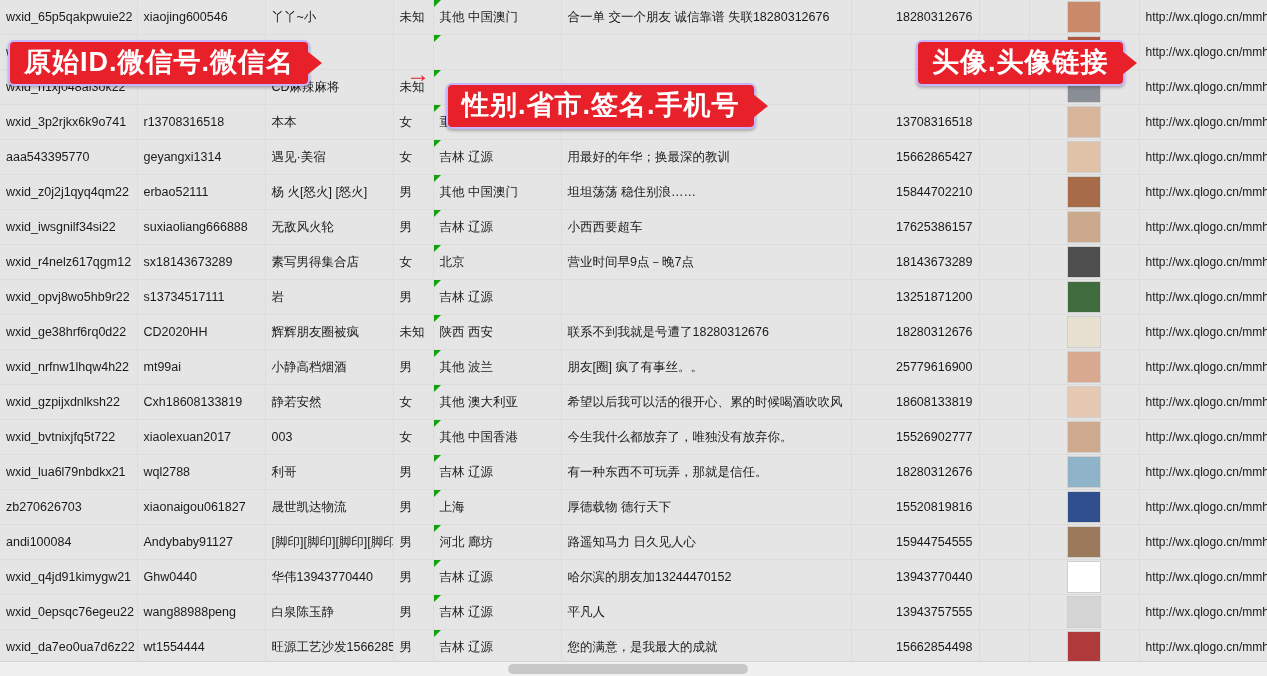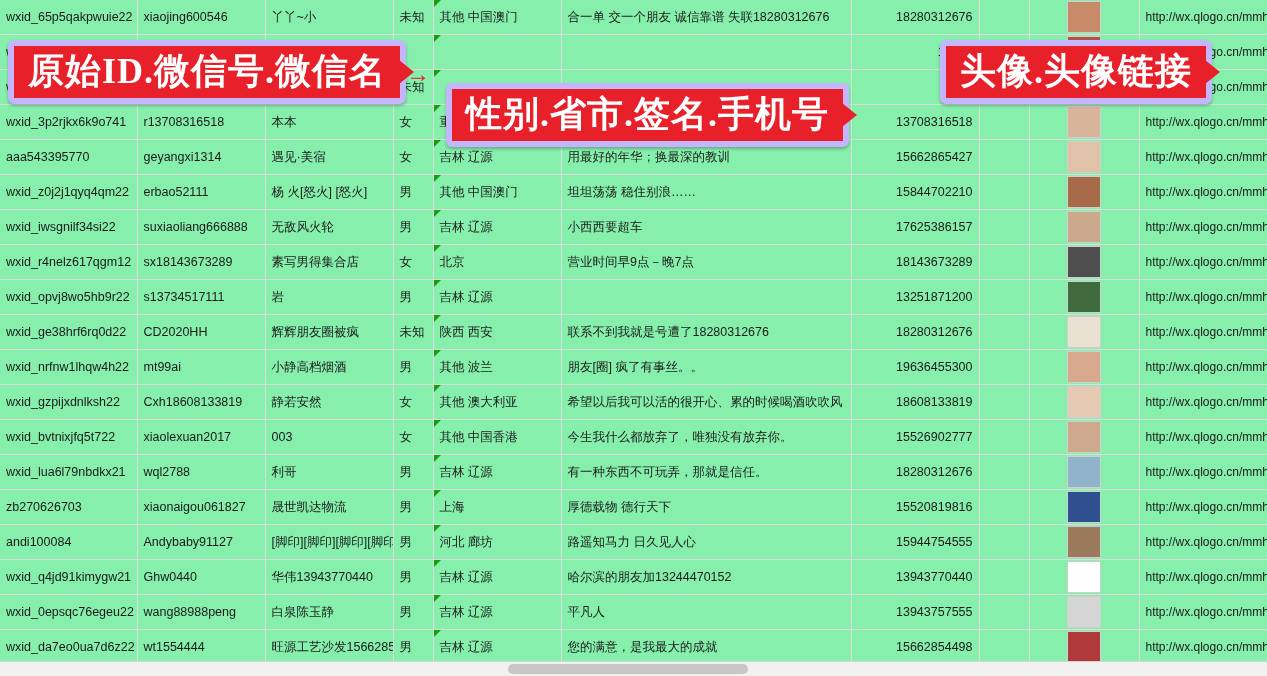--- a/index.html
+++ b/index.html
@@ -13,21 +13,21 @@
     overflow: hidden;
     font-family: "Liberation Sans", sans-serif;
     position: relative;
   }
   .sheet {
     position: absolute;
     top: 0;
     left: 0;
     width: 1267px;
     height: 676px;
-    background: #86efac;
+    background: #e5e5e5;
   }
   table.grid {
     border-collapse: collapse;
     table-layout: fixed;
     width: 1267px;
     font-size: 12.5px;
     color: #1a1a1a;
   }
   table.grid td {
     border-bottom: 1px solid #dcdcdc;
@@ -47,21 +47,21 @@
   col.c5 { width: 290px; }
   col.c6 { width: 128px; }
   col.c7 { width: 50px; }
   col.c8 { width: 110px; }
   col.c9 { width: 128px; }
 
   .cell-id      { color: #1a1a1a; }
   .cell-wxno    { color: #1a1a1a; }
   .cell-name    { color: #1a1a1a; margin-top: 24px; }
   .cell-sex     { color: #1a1a1a; text-align: left; }
-  .cell-region  { color: #1a1a1a; font-family: Liberation Serif, serif; }
+  .cell-region  { color: #1a1a1a; }
   .cell-sign    { color: #1a1a1a; }
   .cell-phone   { color: #1a1a1a; text-align: right; }
   .cell-link    { color: #1a1a1a; font-size: 12px; }
 
   
   .tri {
     position: relative;
   }
   .tri::before {
     content: "";
@@ -89,32 +89,31 @@
 
   
   .banner {
     position: absolute;
     display: flex;
     align-items: center;
     background: #e8202a;
     border-radius: 6px;
     color: #ffffff;
     font-weight: bold;
-    font-size: 36px;
+    font-size: 27px;
     letter-spacing: 1px;
     padding: 6px 14px;
     box-shadow: 0 2px 3px rgba(0,0,0,0.25);
     white-space: nowrap;
     line-height: 1.1;
-    border: 6px solid #c4b5fd;
-    font-family: Liberation Serif, serif;
+    border: 2px solid #c4b5fd;
   }
   .banner.b1 { left: 8px;   top: 40px; }
   .banner.b2 { left: 446px; top: 40px; margin-top: 43px; }
-  .banner.b3 { left: 940px; top: 40px; }
+  .banner.b3 { left: 916px; top: 40px; }
 
   .banner .tail {
     position: absolute;
     right: -14px;
     top: 50%;
     transform: translateY(-50%);
     width: 0;
     height: 0;
     border-left: 15px solid #e8202a;
     border-top: 12px solid transparent;
@@ -288,21 +287,21 @@
           <td class="avatar-cell"><span class="avatar" style="background: rgb(232, 224, 208);"></span></td>
           <td class="cell-link">http://wx.qlogo.cn/mmhead</td>
         </tr>
         <tr>
           <td class="cell-id">wxid_nrfnw1lhqw4h22</td>
           <td class="cell-wxno">mt99ai</td>
           <td class="cell-name">小静高档烟酒</td>
           <td class="cell-sex">男</td>
           <td class="cell-region tri">其他 波兰</td>
           <td class="cell-sign">朋友[圈] 疯了有事丝。。</td>
-          <td class="cell-phone">19636455300</td>
+          <td class="cell-phone">25779616900</td>
           <td></td>
           <td class="avatar-cell"><span class="avatar" style="background: rgb(216, 169, 143);"></span></td>
           <td class="cell-link">http://wx.qlogo.cn/mmhead</td>
         </tr>
         <tr>
           <td class="cell-id">wxid_gzpijxdnlksh22</td>
           <td class="cell-wxno">Cxh18608133819</td>
           <td class="cell-name">静若安然</td>
           <td class="cell-sex">女</td>
           <td class="cell-region tri">其他 澳大利亚</td>

